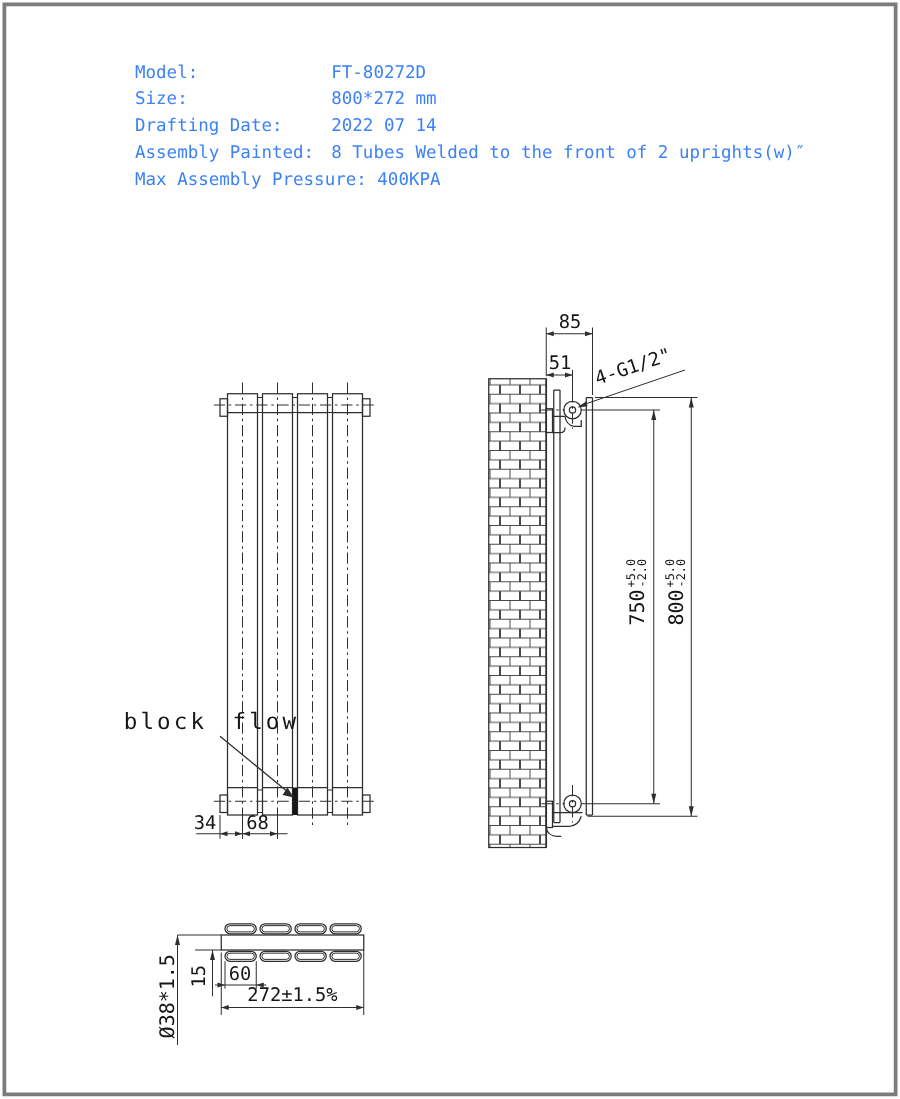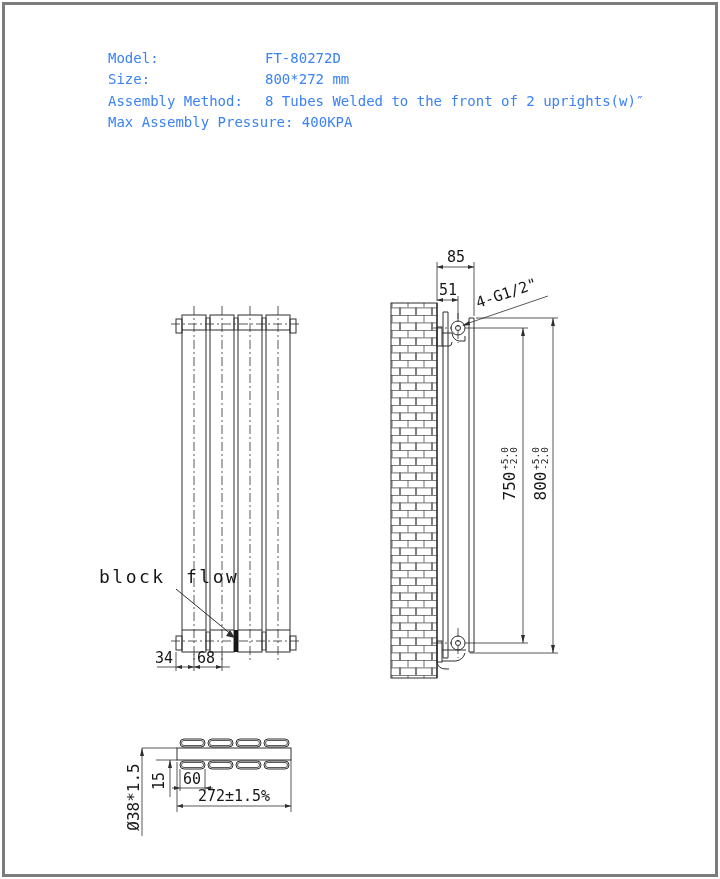--- a/index.html
+++ b/index.html
@@ -18,21 +18,22 @@
 </style>
 </head>
 <body>
 
 <div class="page">
   <div class="frame"></div>
 
   <div class="specs">
     <div class="row"><span class="lbl">Model:</span><span class="val">FT-80272D</span></div>
     <div class="row"><span class="lbl">Size:</span><span class="val">800*272 mm</span></div>
-    <div class="row"><span class="lbl">Assembly Method:</span><span class="val">8 Tubes Welded to the front of 2 uprights(w)″</span></div>
+    <div class="row"><span class="lbl">Drafting Date:</span><span class="val">2022 07 14</span></div>
+    <div class="row"><span class="lbl">Assembly Painted:</span><span class="val">8 Tubes Welded to the front of 2 uprights(w)″</span></div>
     <div class="row">Max Assembly Pressure: 400KPA</div>
   </div>
 
   <svg width="720" height="879" viewBox="0 0 720 879">
     <defs>
       <pattern id="brick" width="16" height="15" patternUnits="userSpaceOnUse">
         <path d="M0,0.4 H16 M0,7.9 H16 M8,0 V7.5 M0.4,7.5 V15 M15.6,7.5 V15" stroke="#4a4a4a" stroke-width="0.8" fill="none"></path>
       </pattern>
     </defs>
 

